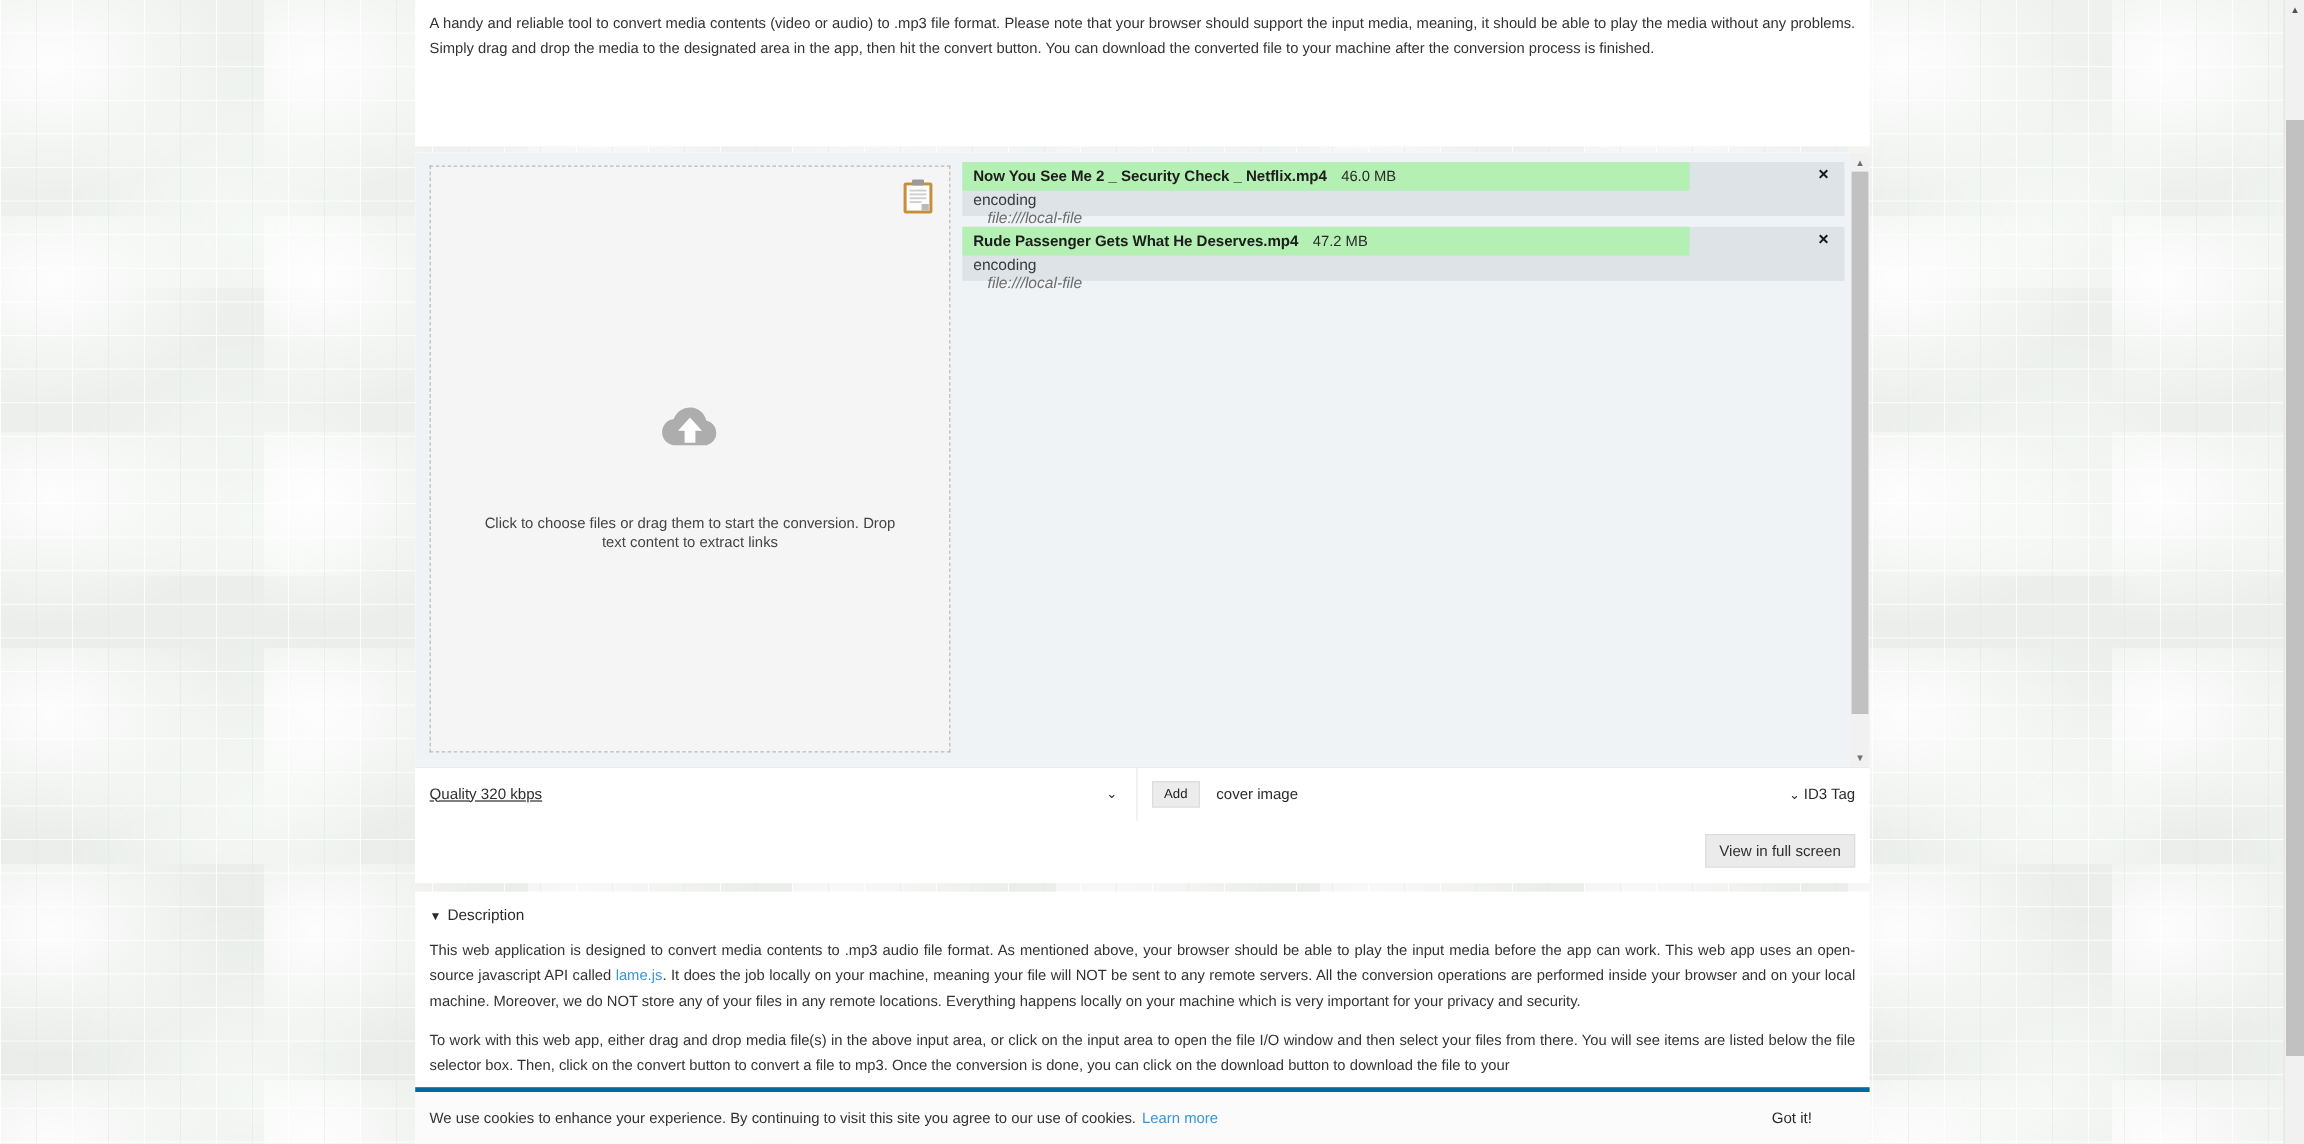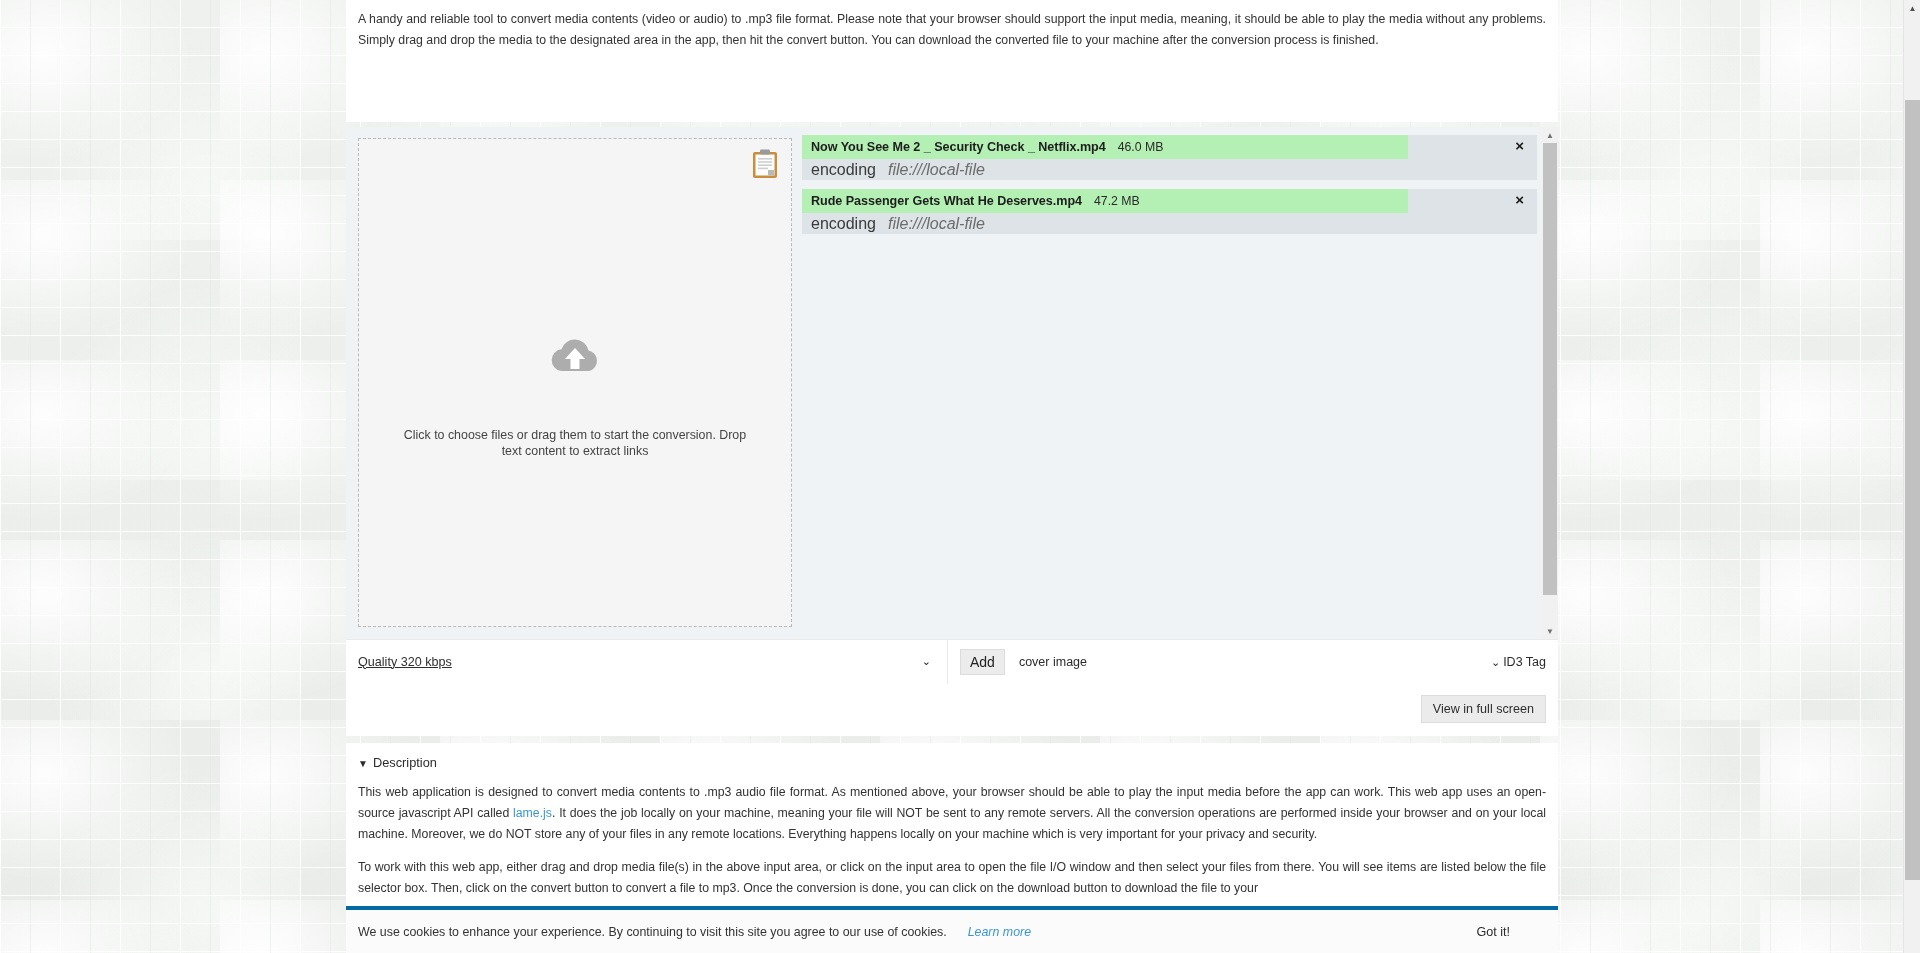--- a/index.html
+++ b/index.html
@@ -99,22 +99,22 @@
     font-size: 12.6px; font-weight: bold; color: #1d1d1d;
     padding-left: 9px; letter-spacing: -.05px;
   }
   .file-size { font-size: 12.3px; color: #2a2a2a; padding-left: 12px; }
   .file-close {
     position: absolute; right: 10px; top: 2px;
     font-size: 15px; font-weight: bold; color: #1a1a1a;
     cursor: pointer; line-height: 18px; padding: 0 3px;
   }
   .file-meta {
-    height: 21px; display: flex; align-items: center;
-    padding-left: 9px; font-size: 16px; color: #3a3a3a;
+    height: 21px; display: flex; align-items: flex-start;
+    padding-left: 9px; font-size: 13px; color: #3a3a3a; flex-direction: column;
   }
   .file-meta .muted { font-style: italic; color: #6c6c6c; padding-left: 12px; }
 
   .inner-scrollbar {
     position: absolute; right: 0; top: 0; width: 16px; height: 512px;
     background: #f1f1f1;
   }
   .inner-scrollbar .sb-arrow {
     height: 16px; width: 16px; display:flex; align-items:center; justify-content:center;
     font-size: 8px; color: #707070;
@@ -129,21 +129,21 @@
     border-top: 1px solid #eaeaea; background: #ffffff;
   }
   .quality-select {
     width: 602px; height: 44px; display: flex; align-items: center;
     padding-left: 12px; border-right: 1px solid #eaeaea;
     font-size: 12.6px; color: #2f2f2f; position: relative; cursor: pointer; text-decoration: underline;
   }
   .quality-select .caret { position: absolute; right: 16px; font-size: 11px; color: #222; }
   .add-btn {
     margin-left: 12px; background: #ececec; border: 1px solid #dcdcdc;
-    font-size: 14px; color: #222; padding: 4px 9px; cursor: pointer;
+    font-size: 11px; color: #222; padding: 4px 9px; cursor: pointer;
   }
   .cover-label { font-size: 12.5px; color: #2b2b2b; margin-left: 14px; }
   .id3 {
     margin-left: auto; margin-right: 12px;
     font-size: 12.5px; color: #2b2b2b; cursor: pointer;
   }
   .id3 .caret { font-size: 11px; margin-right: 3px; }
 
   .fullscreen-row {
     height: 52px; background: #ffffff; display: flex;
@@ -169,21 +169,21 @@
   }
   .desc-p a { color: #3a95d8; text-decoration: none; }
 
   
   .cookiebar {
     position: absolute; left: 346px; bottom: 0; width: 1212px; height: 47px;
     background: #fbfbfb; border-top: 4px solid #0369a1;
     display: flex; align-items: center; padding: 0 12px;
     font-size: 12.4px; color: #333333;
   }
-  .cookiebar a { color: #3a95d8; text-decoration: none; margin-left: 21px; font-style: italic; }
+  .cookiebar a { color: #3a95d8; text-decoration: none; margin-left: 5px; }
   .cookie-ok {
     margin-left: auto; font-size: 12.6px; color: #2b2b2b; cursor: pointer;
     padding-right: 36px;
   }
 </style>
 </head>
 <body>
 
 <div class="card card-top">
   <div class="intro">A handy and reliable tool to convert media contents (video or audio) to .mp3 file format. Please note that your browser should support the input media, meaning, it should be able to play the media without any problems. Simply drag and drop the media to the designated area in the app, then hit the convert button. You can download the converted file to your machine after the conversion process is finished.</div>

